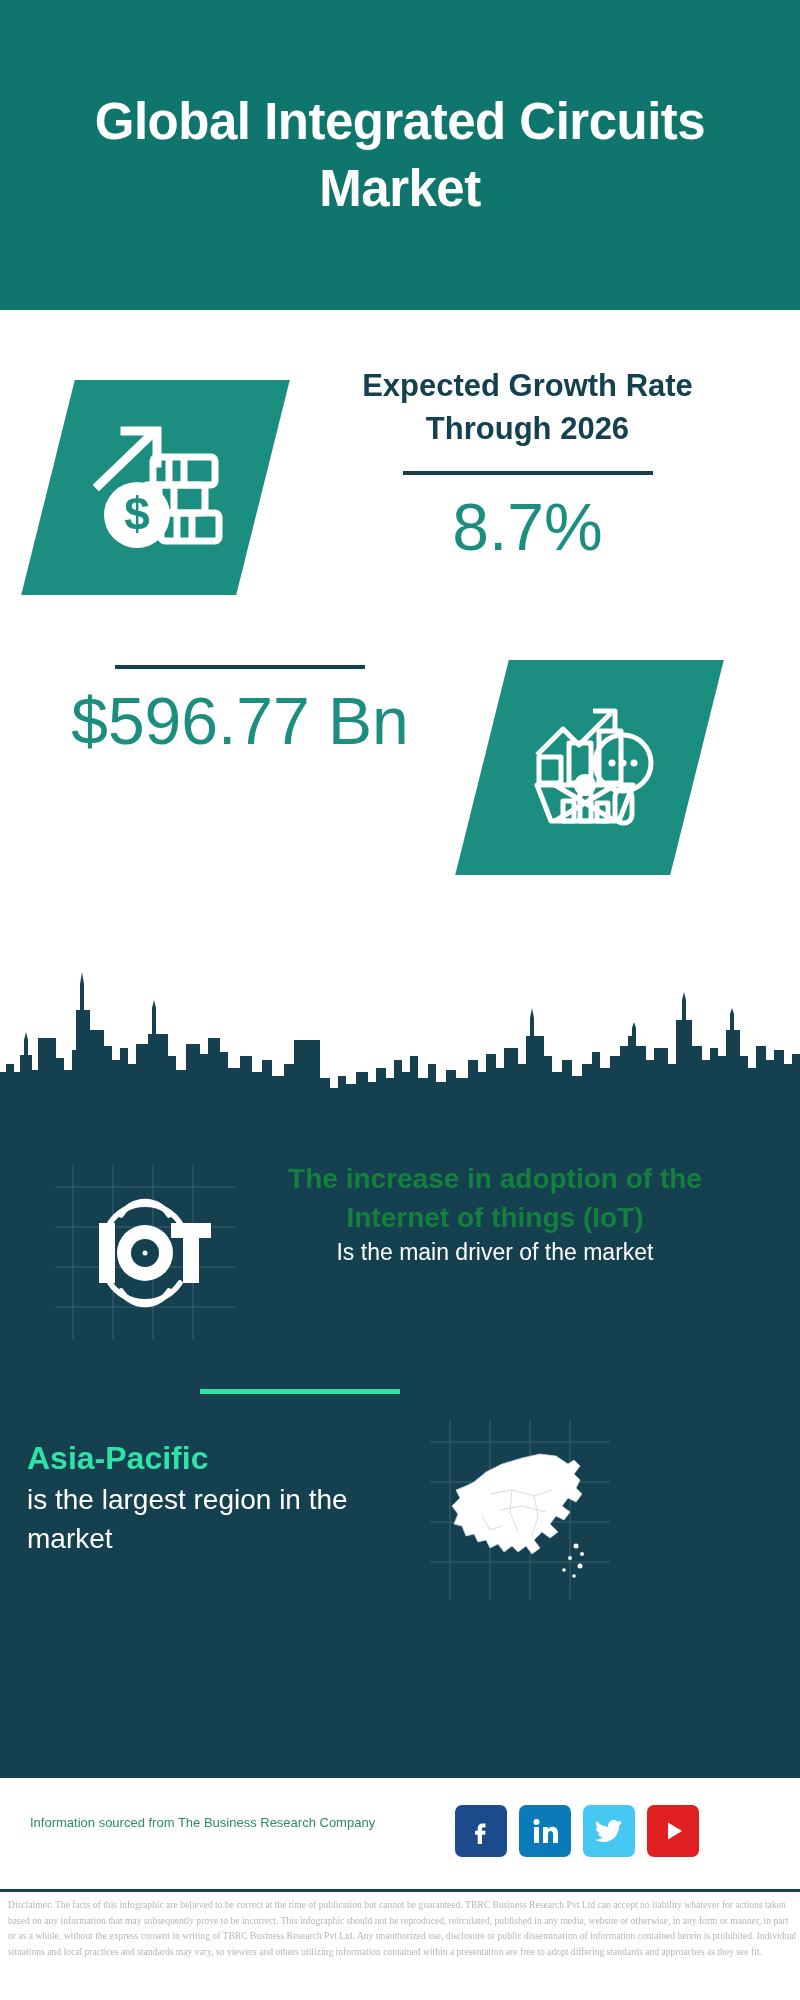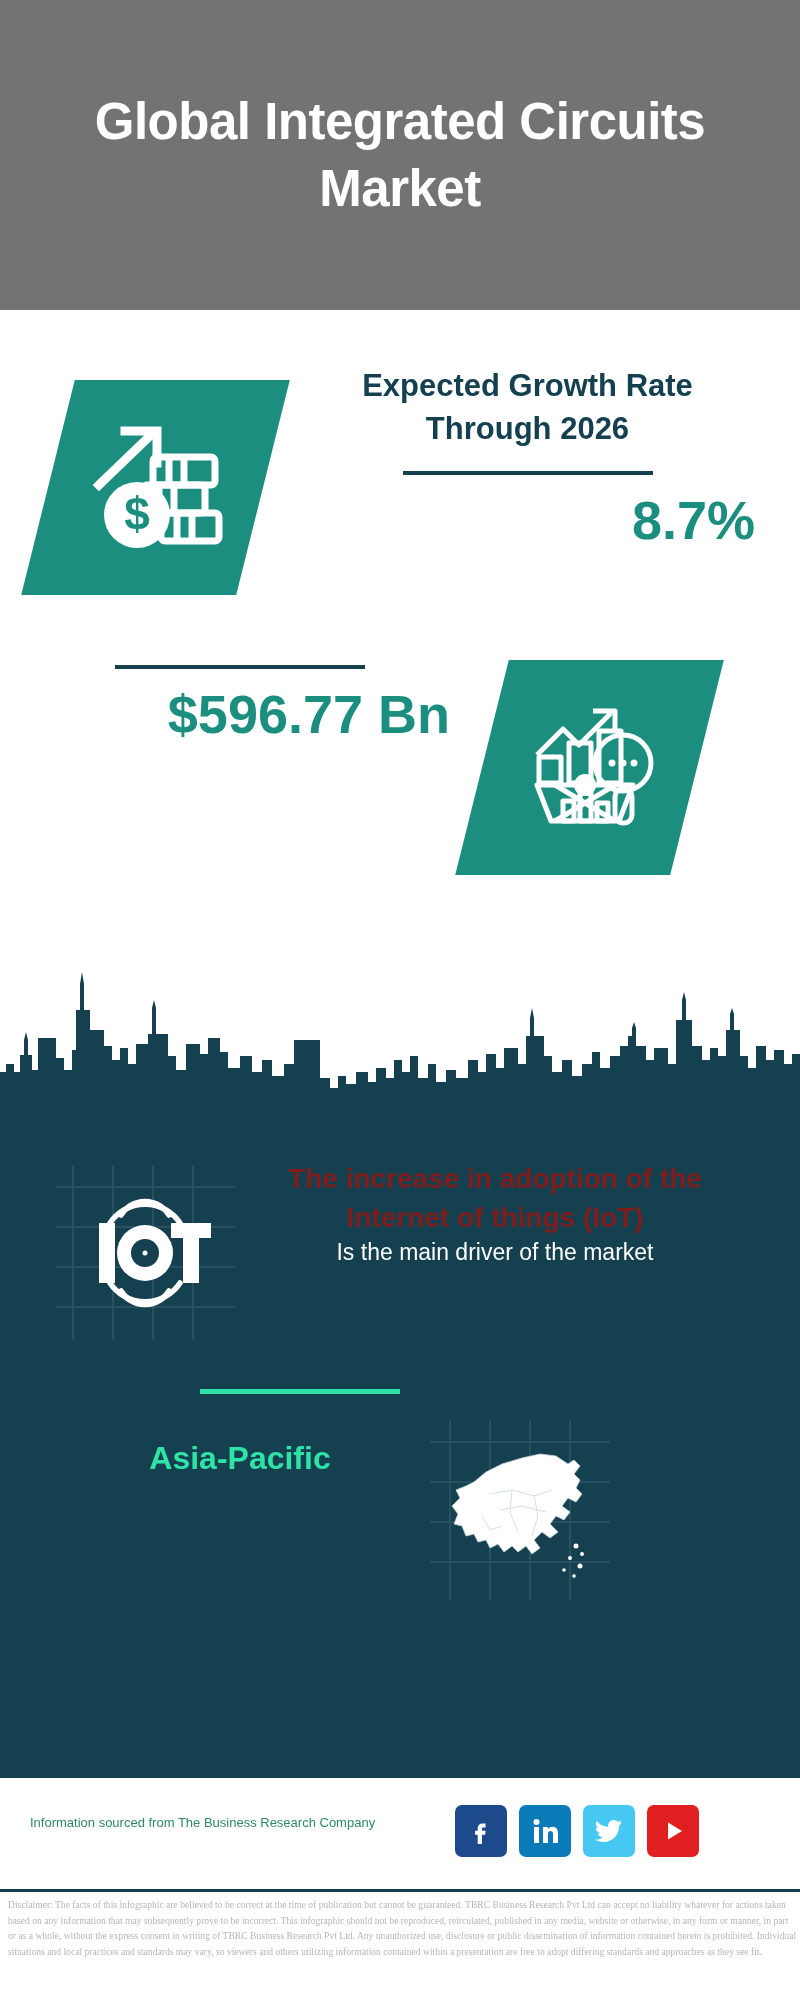--- a/index.html
+++ b/index.html
@@ -14,21 +14,21 @@
     height: 2000px;
     background: #ffffff;
     overflow: hidden;
   }
 
   
   .header {
     position: absolute;
     left: 0; top: 0;
     width: 800px; height: 310px;
-    background: #737373;
+    background: #0f766e;
     display: flex;
     align-items: center;
     justify-content: center;
     padding: 0 70px;
   }
   .header-title {
     color: #ffffff;
     font-size: 51px;
     font-weight: bold;
     line-height: 1.32;
@@ -72,24 +72,23 @@
     font-weight: bold;
     line-height: 1.38;
   }
   .rule-dark {
     width: 250px; height: 4px;
     background: #14404f;
     margin: 20px auto 16px auto;
   }
   .stat-value {
     color: #1b8e80;
-    font-size: 54px;
-    font-weight: bold;
+    font-size: 66px;
+    font-weight: normal;
     line-height: 1.1;
-    text-align: right;
   }
 
   
   .stat2-text {
     position: absolute;
     left: 30px; top: 335px;
     width: 420px;
     text-align: center;
   }
   .stat2-badge { left: 482px; top: 350px; width: 215px; height: 215px; }
@@ -119,44 +118,44 @@
   }
   .iot-icon-box svg { display: block; width: 180px; height: 175px; }
 
   .iot-text {
     position: absolute;
     left: 245px; top: 1160px;
     width: 500px;
     text-align: center;
   }
   .accent-line {
-    color: #7f1d1d;
+    color: #15803d;
     font-size: 28px;
     font-weight: bold;
     line-height: 1.38;
   }
   .white-line {
     color: #ffffff;
     font-size: 23px;
     line-height: 1.38;
   }
 
   .rule-green {
     position: absolute;
     left: 200px; top: 1389px;
     width: 200px; height: 5px;
     background: #2fe3a7;
   }
 
   
   .apac-text {
     position: absolute;
-    left: 45px; top: 1438px;
+    left: 27px; top: 1438px;
     width: 390px;
-    text-align: center;
+    text-align: left;
   }
   .apac-title {
     color: #2fe3a7;
     font-size: 32px;
     font-weight: bold;
     line-height: 1.3;
   }
   .apac-sub {
     color: #ffffff;
     font-size: 28px;
@@ -328,20 +327,21 @@
 
   <div class="iot-text">
     <div class="accent-line">The increase in adoption of the Internet of things (IoT)</div>
     <div class="white-line">Is the main driver of the market</div>
   </div>
 
   <div class="rule-green"></div>
 
   <div class="apac-text">
     <div class="apac-title">Asia-Pacific</div>
+    <div class="apac-sub">is the largest region in the market</div>
   </div>
 
   <div class="map-box">
     <svg viewBox="0 0 180 180">
       <g stroke="#355a68" stroke-width="1.6" opacity="0.85">
         <line x1="20" y1="0" x2="20" y2="180"></line>
         <line x1="60" y1="0" x2="60" y2="180"></line>
         <line x1="100" y1="0" x2="100" y2="180"></line>
         <line x1="140" y1="0" x2="140" y2="180"></line>
         <line x1="0" y1="22" x2="180" y2="22"></line>

